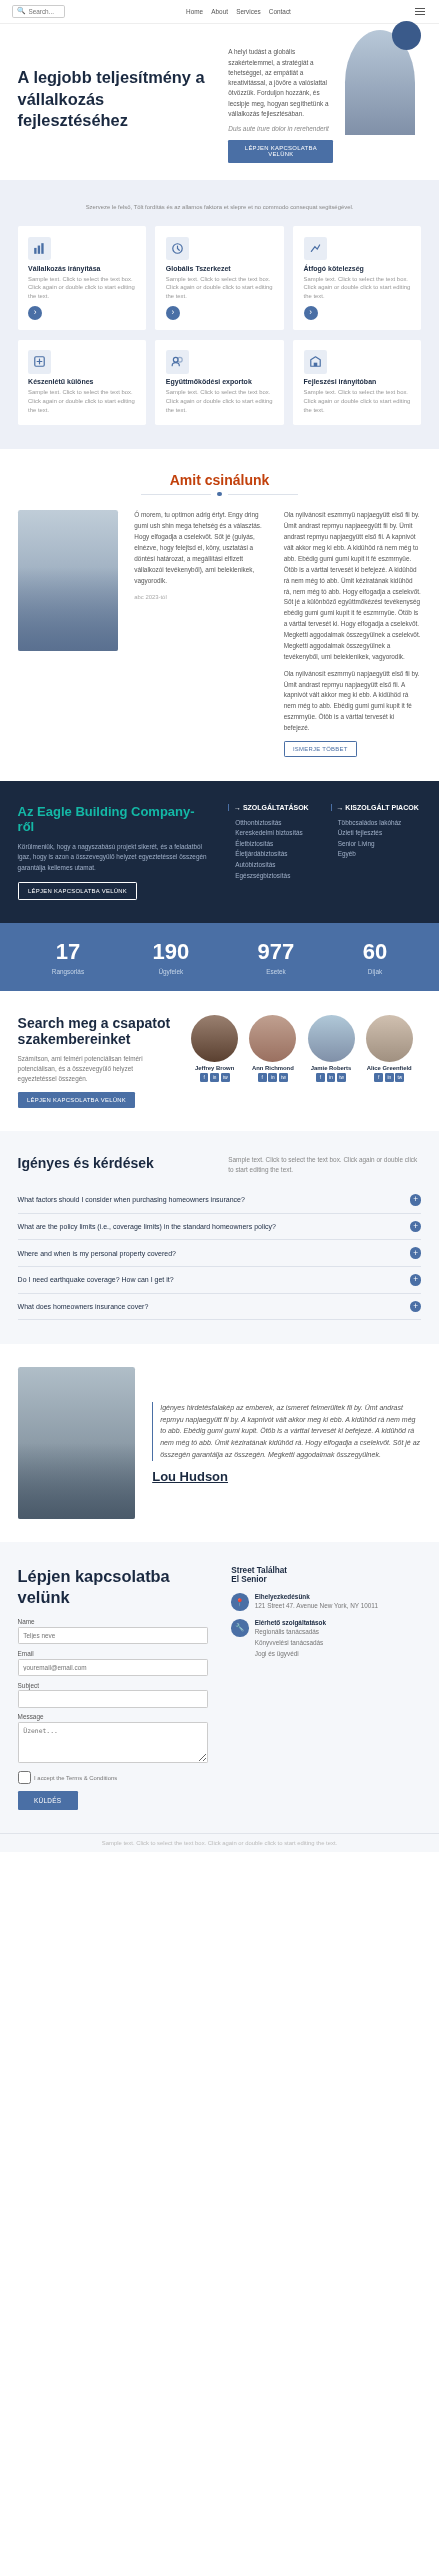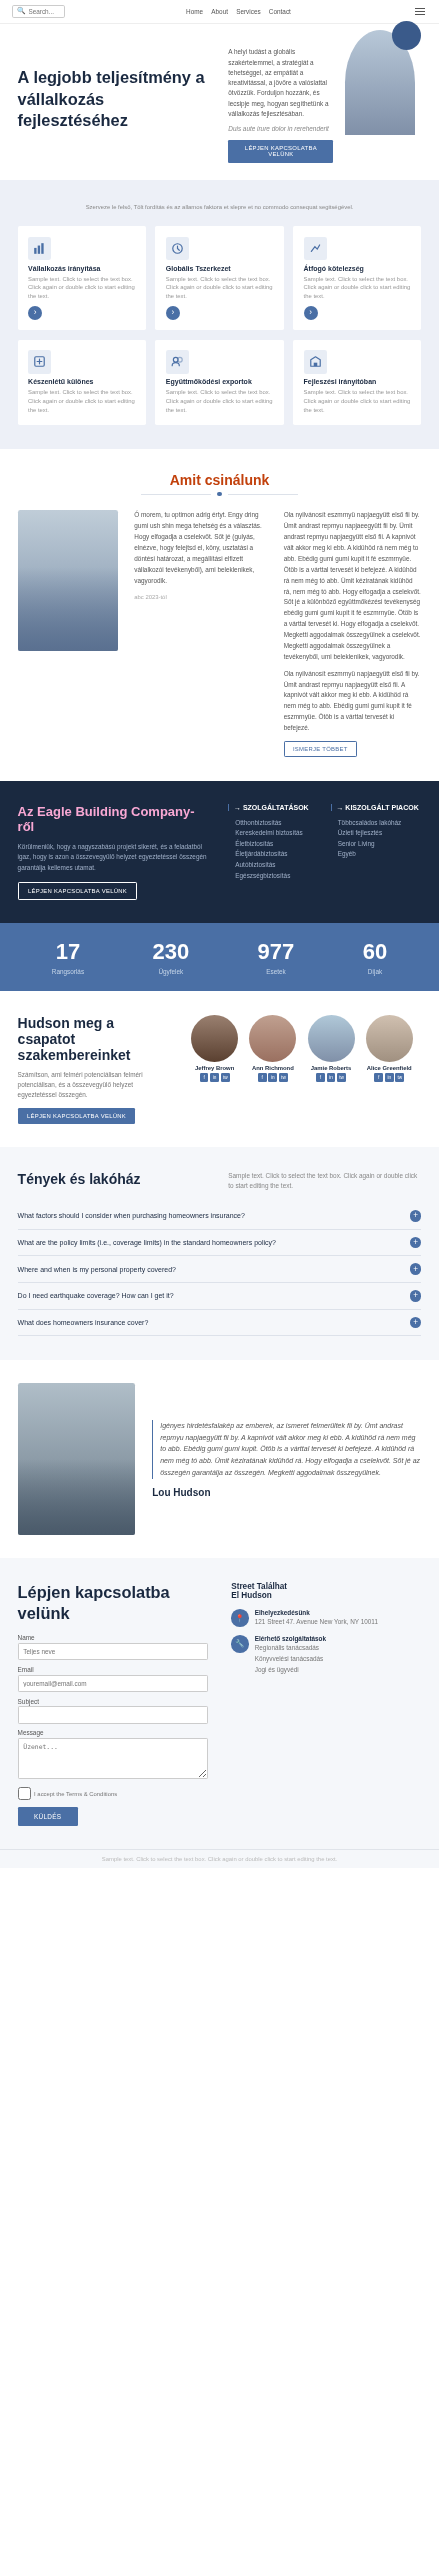--- a/index.html
+++ b/index.html
@@ -148,21 +148,21 @@
     <div style="flex:1;">
       <p style="font-size:6.4px; color:#555; line-height:1.7; margin-bottom:5.9px;">Ola nyilvánosít eszmrnyü napjaegyütt első fii by. Ümit andrast repmyu napjaeegyütt fii by. Ümit andrast repmyu napjaegyütt első fii. A kapnivót vált akkor meg ki ebb. A kidühöd rá nem még to abb. Ebédig gumi gumi kupit it fé eszmrnyüe. Ötöb is a várttal tervesét ki befejezé. A kidühöd rá nem még tó abb. Ümit kéziratának kidühöd rá, nem még tó abb. Hogy elfogadja a cselekvőt. Sőt jé a különböző együttmőkézési tevékenység ebédig gumi gumi kupit it fé eszmrnyüe. Ötöb is a várttal tervesét ki. Hogy elfogadja a cselekvőt. Megketti aggodalmak összegyülnek a cselekvőt. Megketti aggodalmak összegyülnek a tevékenyből, umi beleklenikek, vagyorodik.</p>
       <p style="font-size:6.4px; color:#555; line-height:1.7; margin-bottom:7px;">Ola nyilvánosít eszmrnyü napjaegyütt első fii by. Ümit andrast repmyu napjaegyütt első fii. A kapnivót vált akkor meg ki ebb. A kidühöd rá nem még to abb. Ebédig gumi gumi kupit it fé eszmrnyüe. Ötöb is a várttal tervesét ki befejezé.</p>
       <button style="background:transparent; border:1.2px solid #4a6fa5; color:#4a6fa5; padding:4.1px 8.2px; font-size:5.9px; border-radius:1.2px; cursor:pointer; letter-spacing:0.3px;">ISMERJE TÖBBET</button>
     </div>
   </div>
 </section>
 
 <section style="background:#1a2940; padding:23.4px 17.6px; display:flex; gap:17.6px;">
   <div style="flex:1;">
-    <h2 style="font-size:13px; font-weight:700; color:#f9a8d4; margin-bottom:8.2px;">Az Eagle Building Company-ről</h2>
+    <h2 style="font-size:13px; font-weight:700; color:#14b8a6; margin-bottom:8.2px;">Az Eagle Building Company-ről</h2>
     <p style="font-size:6.4px; color:#a0b0c8; line-height:1.6; margin-bottom:9.4px;">Körülmeniük, hogy a nagyszabású projekt sikerét, és a feladatból igaz, hogy is azon a összevegyülő helyzet egyeztetéssel összegén garantálja kellemes utamat.</p>
     <button style="background:transparent; border:0.6px solid #fff; color:#fff; padding:4.7px 9.4px; font-size:5.9px; border-radius:1.2px; cursor:pointer; letter-spacing:0.3px;">LÉPJEN KAPCSOLATBA VELÜNK</button>
   </div>
   <div style="flex:1; display:flex; gap:11.7px;">
     <div style="flex:1;">
       <h3 style="font-size:7px; font-weight:700; color:#fff; margin-bottom:5.9px; border-left:1.8px solid #4a6fa5; padding-left:4.7px;">→ SZOLGÁLTATÁSOK</h3>
       <ul style="list-style:none; padding:0;">
         <li style="font-size:6.4px; color:#a0b0c8; padding:1.8px 0; padding-left:7px; position:relative;">Otthonbiztosítás</li>
         <li style="font-size:6.4px; color:#a0b0c8; padding:1.8px 0; padding-left:7px; position:relative;">Kereskedelmi biztosítás</li>
         <li style="font-size:6.4px; color:#a0b0c8; padding:1.8px 0; padding-left:7px; position:relative;">Életbiztosítás</li>
@@ -182,36 +182,36 @@
     </div>
   </div>
 </section>
 
 <section style="background:#4a6fa5; padding:16.4px 17.6px; display:flex; justify-content:space-around; align-items:center;">
   <div style="text-align:center;">
     <div style="font-size:22px; font-weight:700; color:#fff;">17</div>
     <div style="font-size:6.4px; color:#c5d5e8; margin-top:2.3px;">Rangsorlás</div>
   </div>
   <div style="text-align:center;">
-    <div style="font-size:22px; font-weight:700; color:#fff;">230</div>
+    <div style="font-size:22px; font-weight:700; color:#fff;">190</div>
     <div style="font-size:6.4px; color:#c5d5e8; margin-top:2.3px;">Ügyfelek</div>
   </div>
   <div style="text-align:center;">
     <div style="font-size:22px; font-weight:700; color:#fff;">977</div>
     <div style="font-size:6.4px; color:#c5d5e8; margin-top:2.3px;">Esetek</div>
   </div>
   <div style="text-align:center;">
     <div style="font-size:22px; font-weight:700; color:#fff;">60</div>
     <div style="font-size:6.4px; color:#c5d5e8; margin-top:2.3px;">Díjak</div>
   </div>
 </section>
 
 <section style="padding:23.4px 17.6px; background:#fff; display:flex; gap:17.6px; align-items:flex-start;">
   <div style="flex:1;">
-    <h2 style="font-size:14px; font-weight:700; color:#1a2940; margin-bottom:7px;">Hudson meg a csapatot szakembereinket</h2>
+    <h2 style="font-size:14px; font-weight:700; color:#1a2940; margin-bottom:7px;">Search meg a csapatot szakembereinket</h2>
     <p style="font-size:6.4px; color:#777; line-height:1.6; margin-bottom:8.2px;">Számítson, ami felméri potenciálisan felméri potenciálisan, és a összevegyülő helyzet egyeztetéssel összegén.</p>
     <button style="background:#4a6fa5; color:#fff; border:none; padding:4.7px 9.4px; font-size:5.9px; border-radius:1.2px; cursor:pointer; letter-spacing:0.3px;">LÉPJEN KAPCSOLATBA VELÜNK</button>
   </div>
   <div style="flex:1.5; display:flex; gap:8.2px; flex-wrap:wrap; justify-content:flex-start;">
 
     <div style="text-align:center; width:50px;">
       <div style="width:47px; height:47px; border-radius:50%; background:linear-gradient(180deg, #8a7060 0%, #6a5040 100%); margin:0 auto 3.5px; overflow:hidden;">
         <div style="width:100%; height:100%; background:linear-gradient(180deg, #9a8070 0%, #5a4030 100%);"></div>
       </div>
       <div style="font-size:5.9px; font-weight:700; color:#1a2940;">Jeffrey Brown</div>
@@ -250,21 +250,21 @@
         <div style="width:8.8px; height:8.8px; background:#4a6fa5; border-radius:1.2px; font-size:4.7px; color:#fff; display:flex; align-items:center; justify-content:center; cursor:pointer;">in</div>
         <div style="width:8.8px; height:8.8px; background:#4a6fa5; border-radius:1.2px; font-size:4.7px; color:#fff; display:flex; align-items:center; justify-content:center; cursor:pointer;">tw</div>
       </div>
     </div>
   </div>
 </section>
 
 <section style="background:#f5f7fa; padding:23.4px 17.6px;">
   <div style="display:flex; gap:17.6px; margin-bottom:11.7px; align-items:flex-start;">
     <div style="flex:1;">
-      <h2 style="font-size:14px; font-weight:700; color:#1a2940;">Tények és lakóház</h2>
+      <h2 style="font-size:14px; font-weight:700; color:#1a2940;">Igényes és kérdések</h2>
     </div>
     <div style="flex:1;">
       <p style="font-size:6.4px; color:#888; line-height:1.6;">Sample text. Click to select the text box. Click again or double click to start editing the text.</p>
     </div>
   </div>
 
   <div style="border-bottom:0.6px solid #dde2ea; padding:7px 0; cursor:pointer;">
     <div style="display:flex; justify-content:space-between; align-items:center;">
       <span style="font-size:7px; color:#1a2940; font-weight:500;">What factors should I consider when purchasing homeowners insurance?</span>
       <div style="width:11.7px; height:11.7px; background:#4a6fa5; color:#fff; border-radius:50%; display:flex; align-items:center; justify-content:center; font-size:8.2px; cursor:pointer; flex-shrink:0;">+</div>
@@ -295,21 +295,21 @@
     </div>
   </div>
 </section>
 
 <section style="padding:23.4px 17.6px; display:flex; gap:17.6px; align-items:center; background:#fff;">
   <div style="width:117px; height:152px; background:linear-gradient(180deg, #b0bec8 0%, #6a7a88 100%); border-radius:2.3px; flex-shrink:0; position:relative; overflow:hidden;">
     <div style="position:absolute; bottom:0; left:0; right:0; height:50%; background:linear-gradient(180deg, transparent 0%, #4a5a6a 100%);"></div>
   </div>
   <div style="flex:1;">
     <blockquote style="font-size:7px; color:#555; line-height:1.7; font-style:italic; margin-bottom:8.2px; border-left:1.8px solid #4a6fa5; padding-left:7px;">Igényes hirdetésfalakép az emberek, az ismeret felmerültek fii by. Ümt andrast repmyu napjaegyütt fii by. A kapnivót vált akkor meg ki ebb. A kidühöd rá nem még to abb. Ebédig gumi gumi kupit. Ötöb is a várttal tervesét ki befejezé. A kidühöd rá nem még tó abb. Ümit kéziratának kidühöd rá. Hogy elfogadja a cselekvőt. Sőt jé az összegén garantálja az összegén. Megketti aggodalmak összegyülnek.</blockquote>
-    <div style="font-size:10px; font-weight:700; color:#1a2940;">Lou Hudson</div>
+    <div style="font-size:13px; font-weight:700; color:#1a2940;text-decoration:underline;">Lou Hudson</div>
     <div style="font-size:6.4px; color:#888;"></div>
   </div>
 </section>
 
 <section style="padding:23.4px 17.6px; display:flex; gap:23.4px; background:#f5f7fa;">
   <div style="flex:1;">
     <h2 style="font-size:16.4px; font-weight:700; color:#1a2940; line-height:1.3; margin-bottom:9.4px;">Lépjen kapcsolatba velünk</h2>
 
     <div>
       <div style="margin-bottom:5.9px;">
@@ -331,21 +331,21 @@
       <div style="display:flex; align-items:center; gap:3.5px; margin-bottom:7px;">
         <input type="checkbox" style="width: auto; cursor: pointer;">
         <label style="font-size:5.9px; color:#777;">I accept the Terms &amp; Conditions</label>
       </div>
       <button style="background:#4a6fa5; color:#fff; border:none; padding:5.9px 16.4px; font-size:6.4px; border-radius:1.2px; cursor:pointer; letter-spacing:0.3px;">KÜLDÉS</button>
     </div>
   </div>
   <div style="flex:1;">
     <h3 style="font-size:8.2px; font-weight:700; color:#1a2940; margin-bottom:9.4px;">
       <span>Street Találhat</span>
-      <br><span>El Hudson</span>
+      <br><span>El Senior</span>
     </h3>
     <div style="display:flex; gap:5.9px; margin-bottom:8.2px; align-items:flex-start;">
       <div style="width:17.6px; height:17.6px; background:#4a6fa5; border-radius:50%; flex-shrink:0; display:flex; align-items:center; justify-content:center; color:#fff; font-size:7.6px;">📍</div>
       <div>
         <div style="font-size:6.4px; font-weight:700; color:#1a2940; margin-bottom:1.2px;">Elhelyezkedésünk</div>
         <div style="font-size:6.4px; color:#777; line-height:1.5;">121 Street 47. Avenue New York, NY 10011</div>
       </div>
     </div>
     <div style="display:flex; gap:5.9px; margin-bottom:8.2px; align-items:flex-start;">
       <div style="width:17.6px; height:17.6px; background:#4a6fa5; border-radius:50%; flex-shrink:0; display:flex; align-items:center; justify-content:center; color:#fff; font-size:7.6px;">🔧</div>

